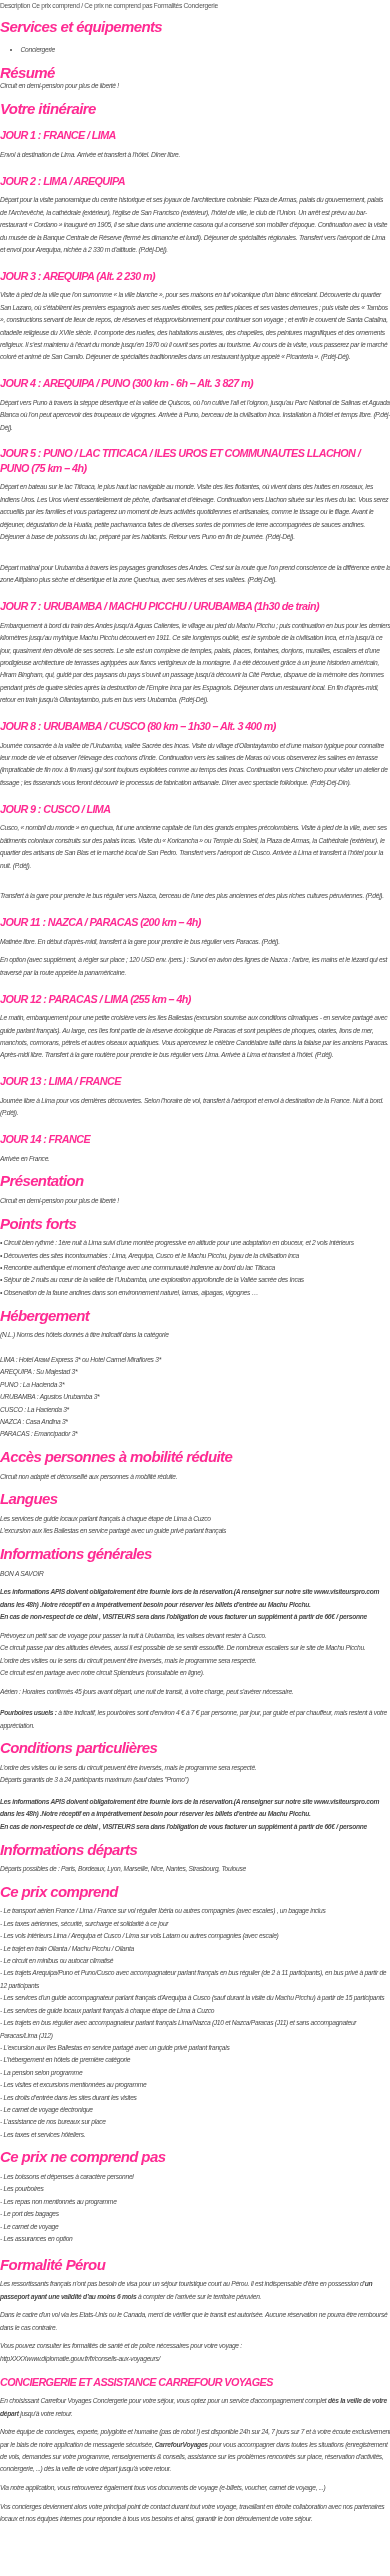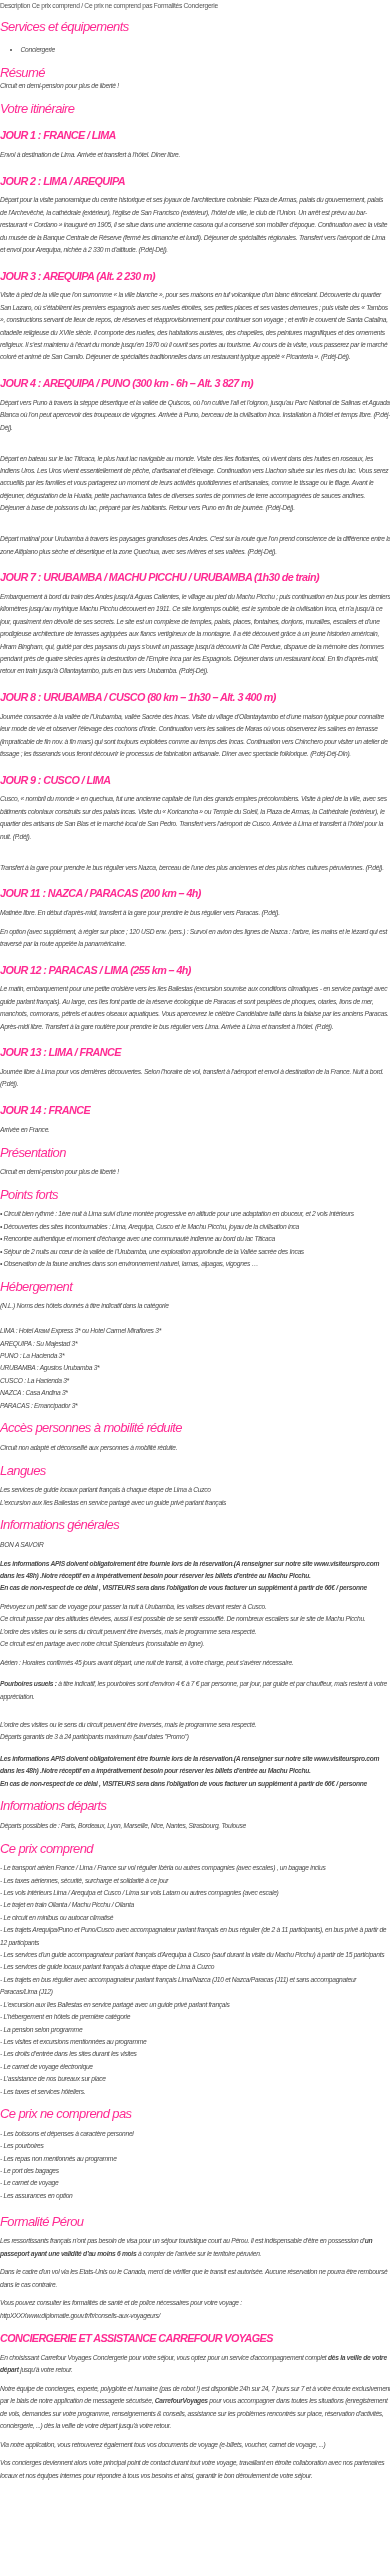--- a/index.html
+++ b/index.html
@@ -13,23 +13,23 @@
     font-size: 6.7px;
     color: #555;
     letter-spacing: -0.3px;
     line-height: 10.3px;
     padding-top: 0.5px;
     white-space: nowrap;
   }
   .topnav span { cursor: pointer; }
   h2.sec {
     font-style: italic;
-    font-weight: normal;
+    font-weight: bold;
     color: #ff2b93;
-    font-size: 13px;
+    font-size: 15px;
     letter-spacing: -0.6px;
     margin: 0;
     line-height: 14.4px;
   }
   h3.day {
     font-style: italic;
     font-weight: bold;
     color: #ff2b93;
     font-size: 10.8px;
     letter-spacing: -0.6px;
@@ -89,20 +89,21 @@
       <p>Départ pour la visite panoramique du centre historique et ses joyaux de l’architecture coloniale: Plaza de Armas, palais du gouvernement, palais de l’Archevêché, la cathédrale (extérieur), l’église de San Francisco (extérieur), l’hôtel de ville, le club de l’Union. Un arrêt est prévu au bar-restaurant « Cordano » inauguré en 1905, il se situe dans une ancienne casona qui a conservé son mobilier d’époque. Continuation avec la visite du musée de la Banque Centrale de Réserve (fermé les dimanche et lundi). Déjeuner de spécialités régionales. Transfert vers l’aéroport de Lima et envol pour Arequipa, nichée à 2 330 m d’altitude. (P.déj-Déj).</p>
       <div class="gap-l"></div>
       <h3 class="day">JOUR 3 : AREQUIPA (Alt. 2 230 m)</h3>
       <div class="gap-s"></div>
       <p>Visite à pied de la ville que l’on surnomme « la ville blanche », pour ses maisons en tuf volcanique d’un blanc étincelant. Découverte du quartier San Lazaro, où s’établirent les premiers espagnols avec ses ruelles étroites, ses petites places et ses vastes demeures ; puis visite des « Tambos », constructions servant de lieux de repos, de réserves et réapprovisionnement pour continuer son voyage ; et enfin le couvent de Santa Catalina, citadelle religieuse du XVIIe siècle. Il comporte des ruelles, des habitations austères, des chapelles, des peintures magnifiques et des ornements religieux. Il s’est maintenu à l’écart du monde jusqu’en 1970 où il ouvrit ses portes au tourisme.  Au cours de la visite, vous passerez par le marché coloré et animé de San Camilo. Déjeuner de spécialités traditionnelles dans un restaurant typique appelé « Picanteria ». (P.déj-Déj).</p>
       <div class="gap-l"></div>
       <h3 class="day">JOUR 4 : AREQUIPA / PUNO (300 km - 6h – Alt. 3 827 m)</h3>
       <div class="gap-s"></div>
       <p>Départ vers Puno à travers la steppe désertique et la vallée de Quiscos, où l’on cultive l’ail et l’oignon, jusqu’au Parc National de Salinas et Aguada Blanca où l’on peut apercevoir des troupeaux de vigognes. Arrivée à Puno, berceau de la civilisation Inca. Installation à l’hôtel et temps libre. (P.déj-Déj).</p>
       <div class="gap-l"></div>
+      <h3 class="day">JOUR 5 : PUNO / LAC TITICACA / ILES UROS ET COMMUNAUTES LLACHON / PUNO (75 km – 4h)</h3>
       <div class="gap-s"></div>
       <p>Départ en bateau sur le lac Titicaca, le plus haut lac navigable au monde. Visite des îles flottantes, où vivent dans des huttes en roseaux, les Indiens Uros. Les Uros vivent essentiellement de pêche, d’artisanat et d’élevage. Continuation vers Llachon située sur les rives du lac. Vous serez accueillis par les familles et vous partagerez un moment de leurs activités quotidiennes et artisanales, comme le tissage ou le filage. Avant le déjeuner, dégustation de la Huatia, petite pachamanca faites de diverses sortes de pommes de terre accompagnées de sauces andines. Déjeuner à base de poissons du lac, préparé par les habitants. Retour vers Puno en fin de journée. (P.déj-Déj).</p>
       <div class="gap-l"></div>
       <div class="gap-s"></div>
       <p>Départ matinal pour Urubamba à travers les paysages grandioses des Andes. C’est sur la route que l’on prend conscience de la différence entre la zone Altiplano plus sèche et désertique et la zone Quechua, avec ses rivières et ses vallées. (P.déj-Déj).</p>
       <div class="gap-l"></div>
       <h3 class="day">JOUR 7 : URUBAMBA / MACHU PICCHU / URUBAMBA (1h30 de train)</h3>
       <div class="gap-s"></div>
       <p>Embarquement à bord du train des Andes jusqu’à Aguas Calientes, le village au pied du Machu Picchu ; puis continuation en bus pour les derniers kilomètres jusqu’au mythique Machu Picchu découvert en 1911. Ce site longtemps oublié, est le symbole de la civilisation Inca, et n’a jusqu’à ce jour, quasiment rien dévoilé de ses secrets. Le site est un complexe de temples, palais, places, fontaines, donjons, murailles, escaliers et d’une prodigieuse architecture de terrasses agrippées aux flancs vertigineux de la montagne. Il a été découvert grâce à un jeune historien américain, Hiram Bingham, qui, guidé par des paysans du pays s’ouvrit un passage jusqu’à découvrir la Cité Perdue, disparue de la mémoire des hommes pendant près de quatre siècles après la destruction de l’Empire Inca par les Espagnols. Déjeuner dans un restaurant local. En fin d’après-midi, retour en train jusqu’à Ollantaytambo, puis en bus vers Urubamba. (P.déj-Déj).</p>
       <div class="gap-l"></div>
@@ -191,20 +192,21 @@
   <p>Prévoyez un petit sac de voyage pour passer la nuit à Urubamba, les valises devant rester à Cusco.</p>
   <p>Ce circuit passe par des altitudes élevées, aussi il est possible de se sentir essoufflé. De nombreux escaliers sur le site de Machu Picchu.</p>
   <p>L’ordre des visites ou le sens du circuit peuvent être inversés, mais le programme sera respecté.</p>
   <p>Ce circuit est en partage avec notre circuit Splendeurs (consultable en ligne).</p>
   <div class="gap-s"></div>
   <p>Aérien : Horaires confirmés 45 jours avant départ, une nuit de transit, à votre charge, peut s'avérer nécessaire.</p>
   <div class="gap-m"></div>
   <p><strong>Pourboires usuels :</strong><span> à titre indicatif, les pourboires sont d’environ 4 € à 7 € par personne, par jour, par guide et par chauffeur, mais restent à votre appréciation.</span></p>
 
   <div class="gap-m"></div>
+  <h2 class="sec">Conditions particulières</h2>
   <div class="gap-s"></div>
   <p>L’ordre des visites ou le sens du circuit peuvent être inversés, mais le programme sera respecté.</p>
   <p>Départs garantis de 3 à 24 participants maximum (sauf dates "Promo")</p>
   <div class="gap-m"></div>
   <div class="boldblock">
     <p>Les informations APIS doivent obligatoirement être fournie lors de la réservation.(A renseigner sur notre site www.visiteurspro.com dans les 48h) .Notre réceptif en a impérativement besoin pour réserver les billets d’entrée au Machu Picchu.</p>
     <p>En cas de non-respect de ce délai , VISITEURS sera dans l'obligation de vous facturer un supplément à partir de 66€ / personne</p>
   </div>
 
   <div class="gap-m"></div>

